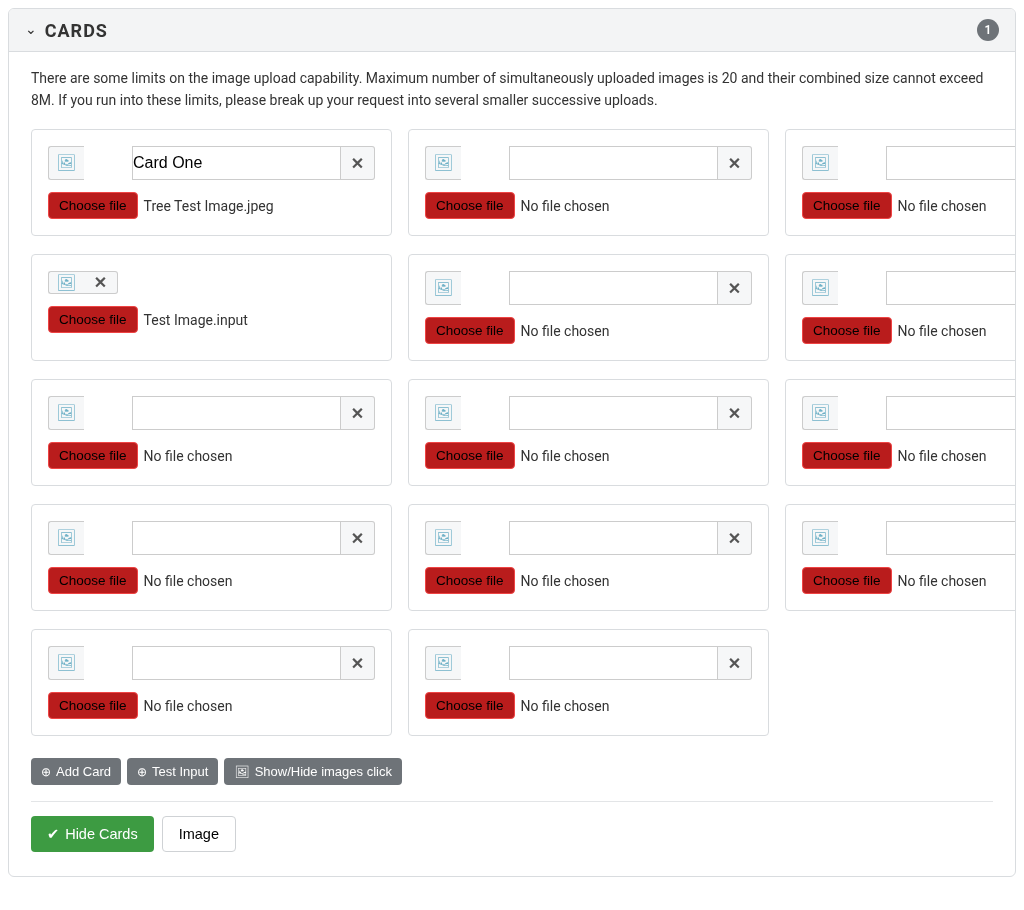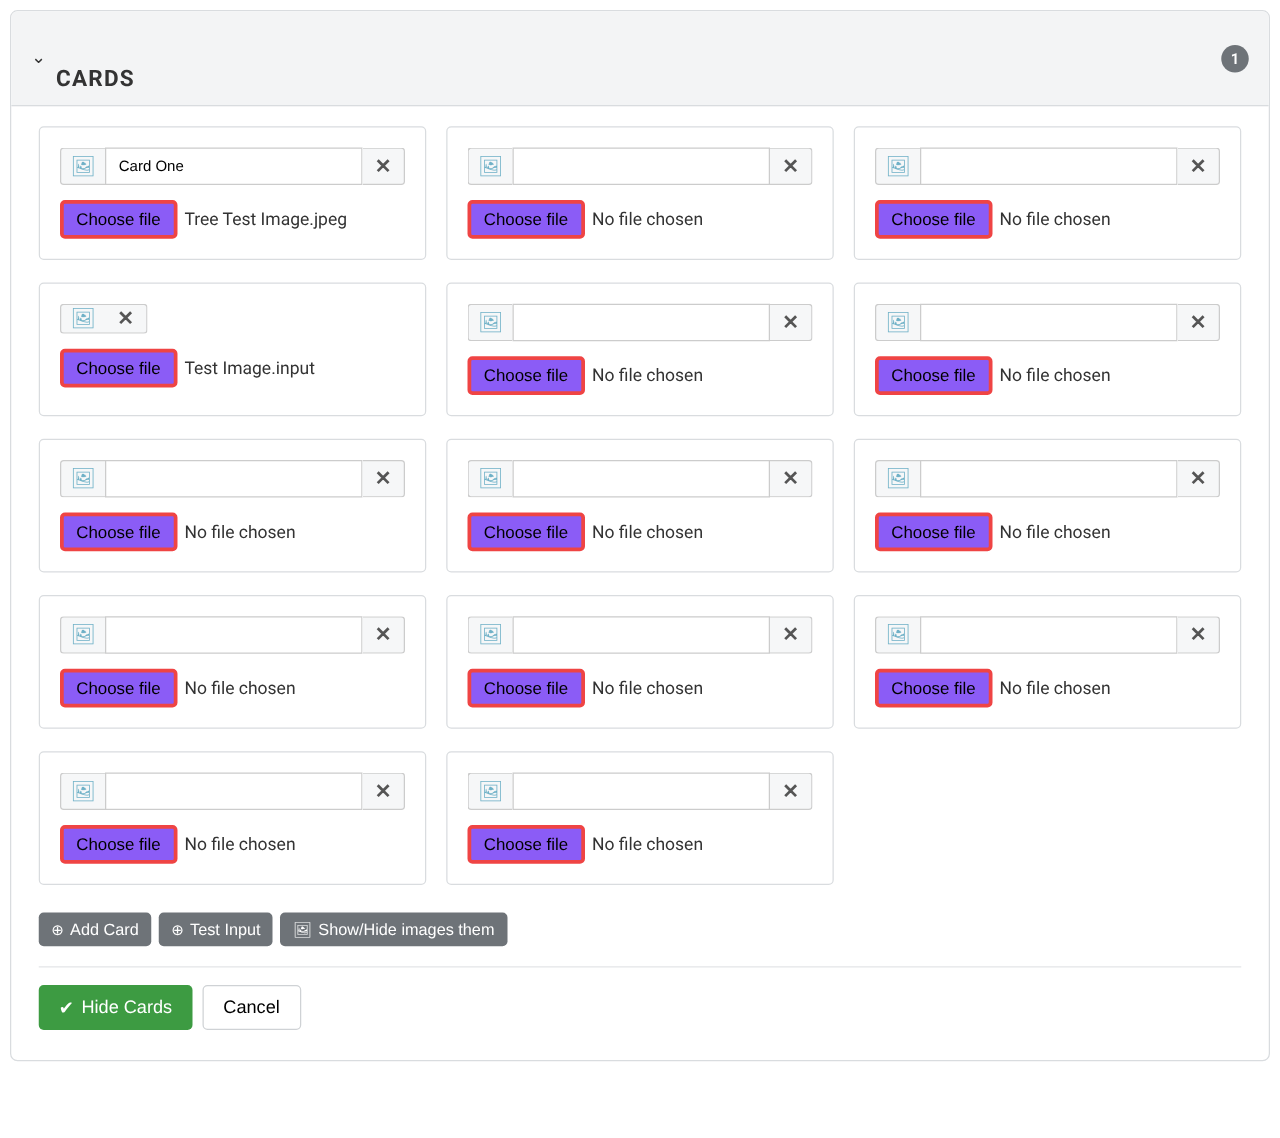--- a/index.html
+++ b/index.html
@@ -19,21 +19,21 @@
     }
     .panel-header {
       display: flex;
       align-items: center;
       justify-content: space-between;
       padding: 10px 16px;
       background: #f3f4f5;
       border-bottom: 1px solid #d9dcdf;
     }
     .panel-header-left { display: flex; align-items: center; gap: 8px; }
-    .panel-title { font-size: 18px; font-weight: 700; letter-spacing: 1px; margin-top: 34px; }
+    .panel-title { font-size: 18px; font-weight: 700; letter-spacing: 1px; }
     .chev { font-size: 14px; line-height:1; display:inline-block; transform: translateY(-1px);}
     .badge {
       width: 22px; height: 22px; border-radius: 50%;
       background: #6e7378; color: #fff; display: flex;
       align-items: center; justify-content: center; font-size: 12px; font-weight: 600;
     }
     .panel-body { padding: 16px 22px 24px; }
     .intro1 { margin: 6px 0 14px; line-height: 1.55; }
     .intro1 b { font-weight: 700; font-style: italic; }
     .intro2 { margin: 0 0 18px; line-height: 1.55; }
@@ -51,37 +51,38 @@
     .row1 { display: flex; align-items: stretch; margin-bottom: 12px; }
     .img-icon-box {
       width: 36px; border: 1px solid #ccc; border-right: none;
       border-radius: 3px 0 0 3px;
       display: flex; align-items: center; justify-content: center;
       background: #f6f7f8;
     }
     .img-glyph { color: #6fb1c7; font-size: 16px; line-height:1; }
     .card-input {
       flex: 1; min-width: 0;
-      padding: 7px 10px; font-size: 12px;
+      padding: 7px 0; font-size: 16px;
       border: 1px solid #ccc; border-left: 1px solid #ccc;
       border-radius: 0;
       outline: none;
+      margin-left: 48px;
     }
     .remove-btn {
       width: 34px;
       border: 1px solid #ccc; border-left: none;
       border-radius: 0 3px 3px 0;
       background: #f6f7f8; cursor: pointer;
       display: flex; align-items: center; justify-content: center;
       color: #555; font-size: 16px; font-weight:600;
     }
     .row2 { display: flex; align-items: center; gap: 6px; }
     .choose-btn {
-      padding: 5px 10px; border: 3px solid #ef4444; border-radius: 4px;
-      background: #8b5cf6; font-size: 13.5px; cursor: pointer;
+      padding: 5px 10px; border: 1px solid #ef4444; border-radius: 4px;
+      background: #b91c1c; font-size: 13.5px; cursor: pointer;
     }
     .file-label { font-size: 14px; }
     .toolbar { margin-top: 22px; display: flex; gap: 6px; }
     .tbtn {
       display: inline-flex; align-items: center; gap: 5px;
       padding: 6px 10px; border: none; border-radius: 4px;
       background: #6e7378; color: #fff; font-size: 13px; cursor: pointer;
     }
     .tbtn .ticon { font-size: 12px; }
     .divider { border: none; border-top: 1px solid #e3e5e7; margin: 16px 0 14px; }
@@ -104,20 +105,21 @@
   <div class="panel-header">
     <div class="panel-header-left">
       <span class="chev">⌄</span>
       <span class="panel-title">CARDS</span>
     </div>
     <div class="badge">1</div>
   </div>
 
   <div class="panel-body">
 
+    <p class="intro2">There are some limits on the image upload capability. Maximum number of simultaneously uploaded images is 20 and their combined size cannot exceed 8M. If you run into these limits, please break up your request into several smaller successive uploads.</p>
 
     <div class="grid" id="cards-grid">
         <div class="card">
           <div class="row1">
             <div class="img-icon-box">
               <span class="img-glyph">🖼</span>
             </div>
             <input class="card-input" value="Card One" style="">
             <button class="remove-btn">
               <span>✕</span>
@@ -328,28 +330,28 @@
       <button class="tbtn">
         <span class="ticon">⊕</span>
         <span>Add Card</span>
       </button>
       <button class="tbtn">
         <span class="ticon">⊕</span>
         <span>Test Input</span>
       </button>
       <button class="tbtn">
         <span class="ticon">🖼</span>
-        <span>Show/Hide images them</span>
+        <span>Show/Hide images click</span>
       </button>
     </div>
 
     <hr class="divider">
 
     <div class="footer">
       <button class="save-btn">
         <span>✔</span>
         <span>Hide Cards</span>
       </button>
-      <button class="cancel-btn">Cancel</button>
+      <button class="cancel-btn">Image</button>
     </div>
 
   </div>
 </div>
 
 </body></html>

